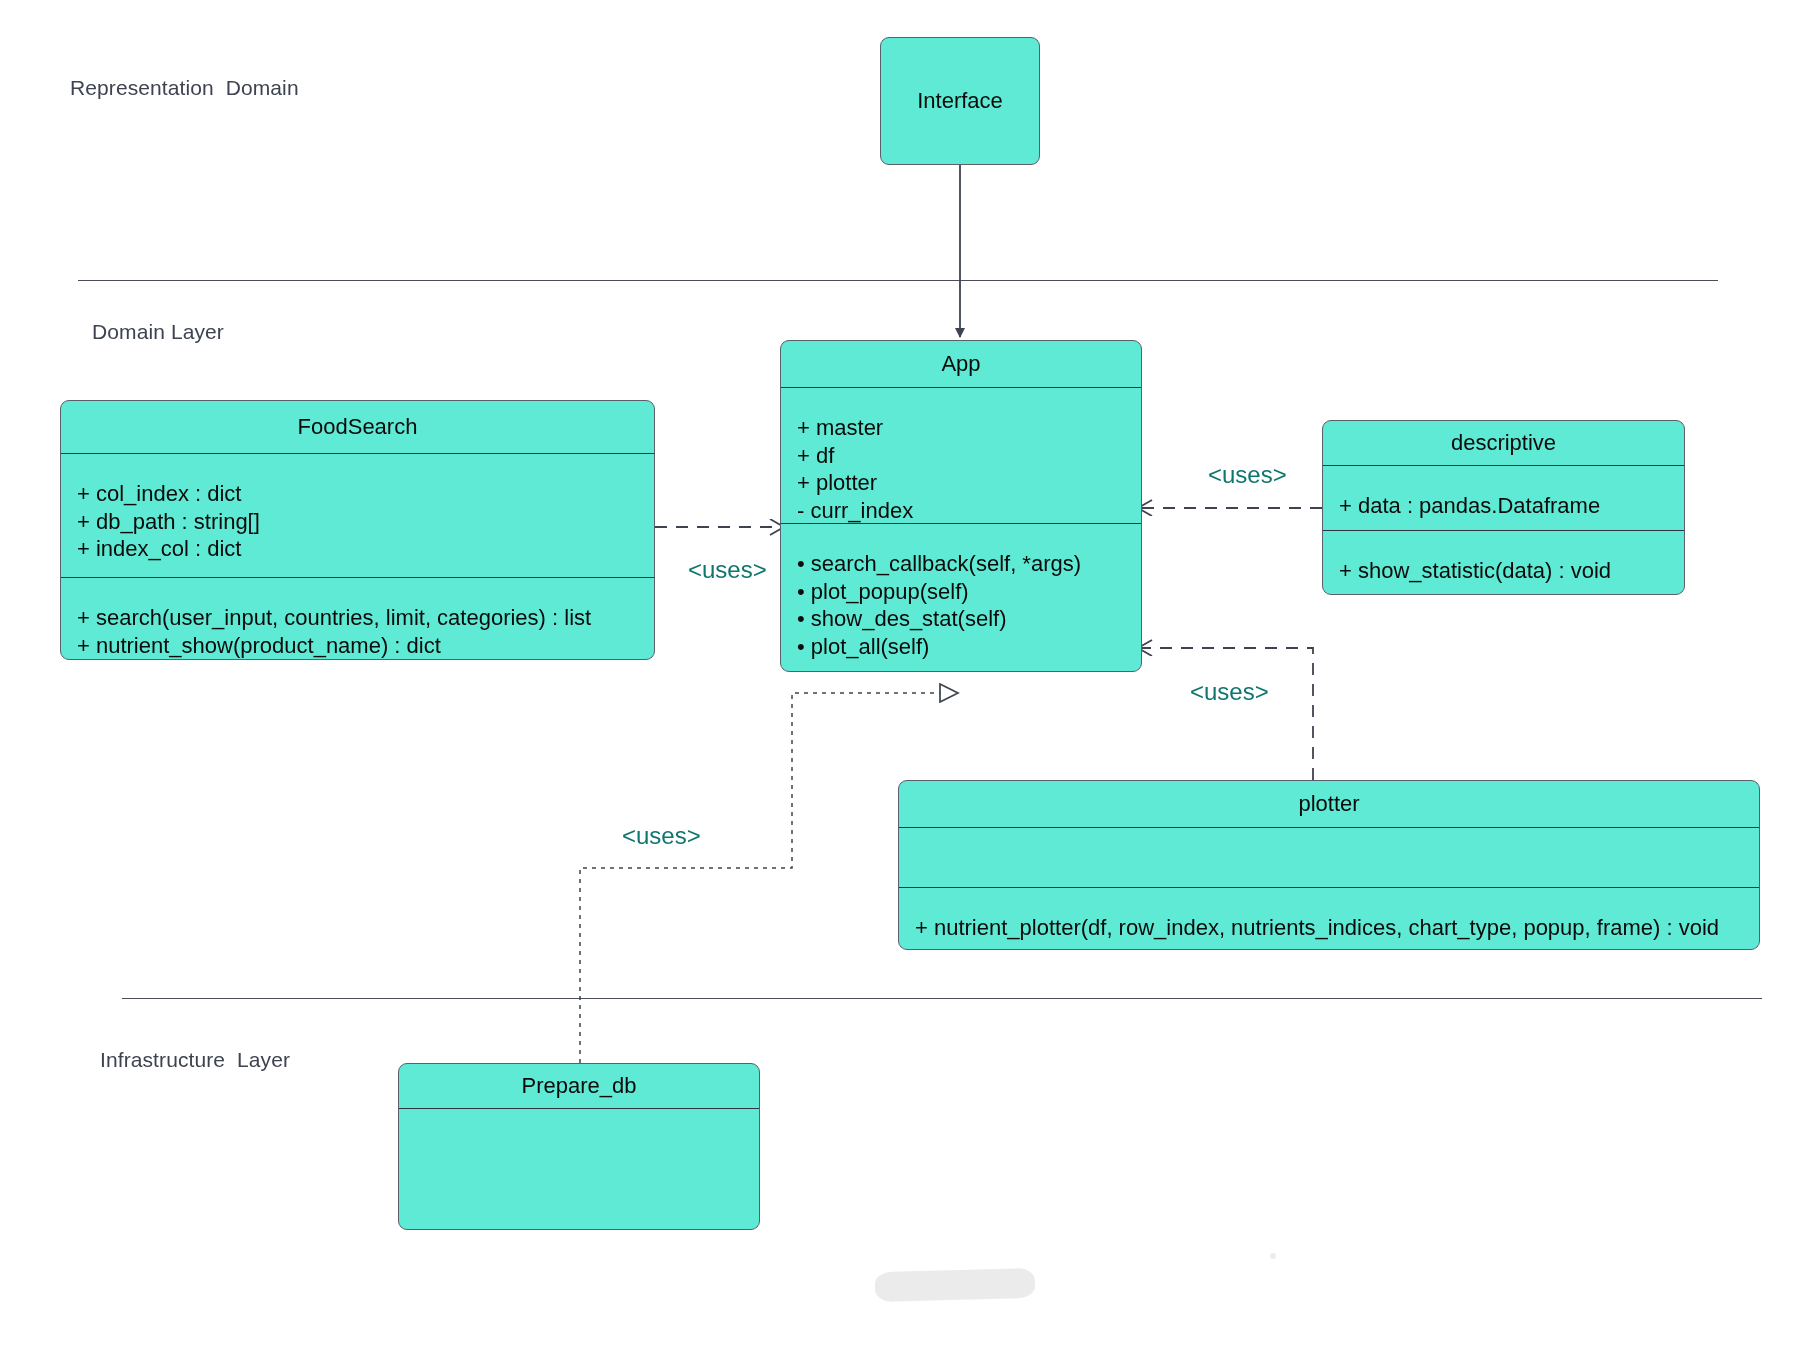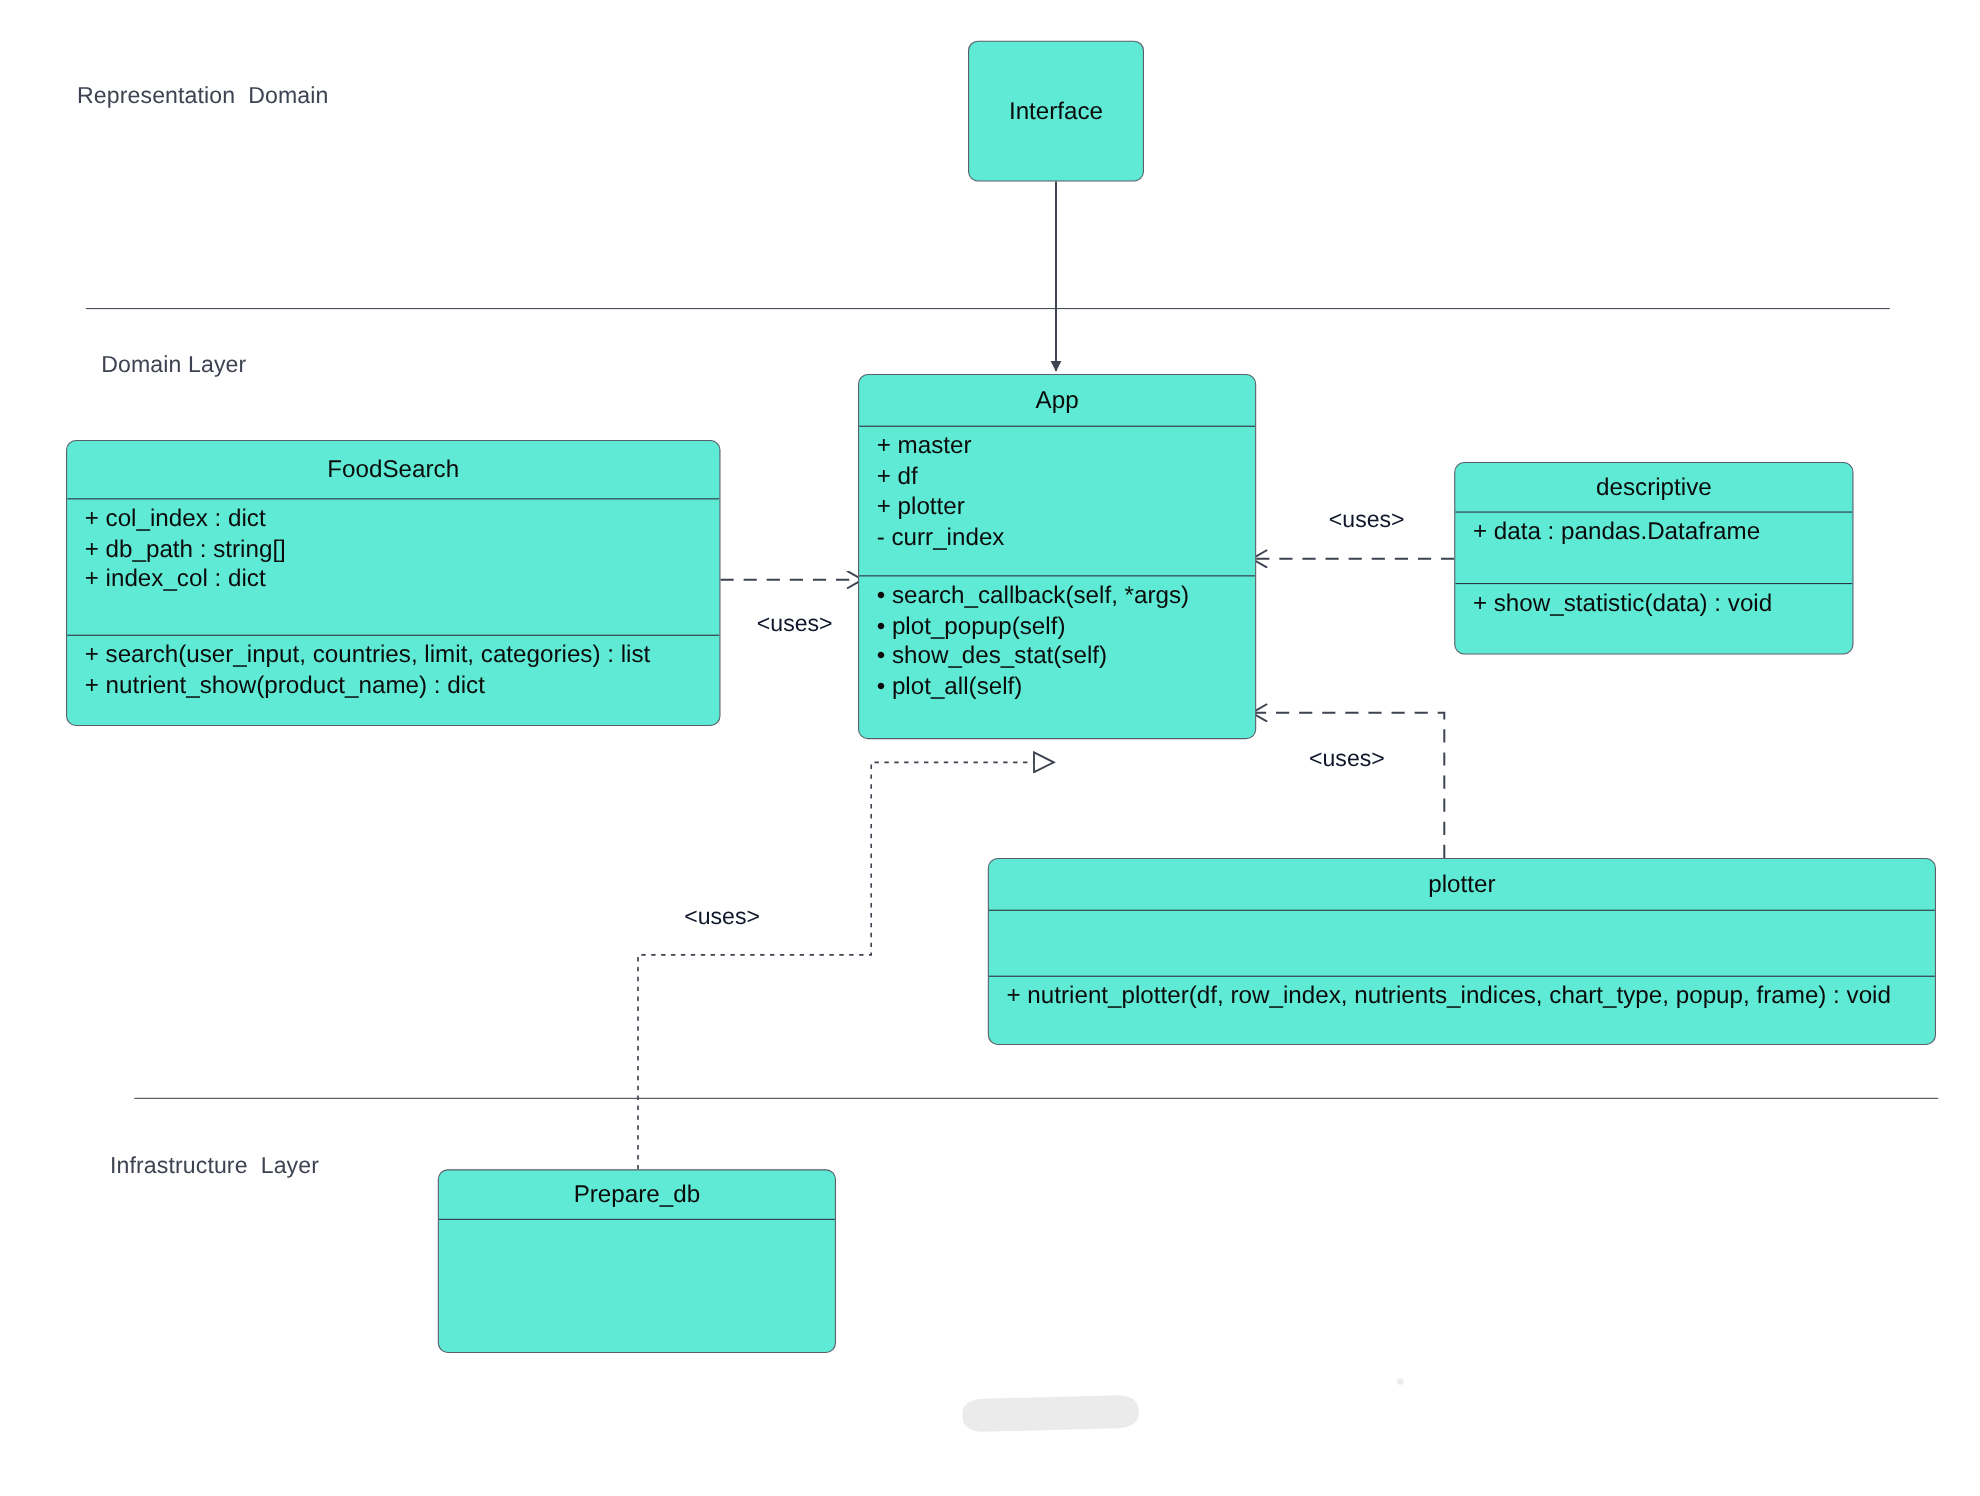--- a/index.html
+++ b/index.html
@@ -48,21 +48,21 @@
     font-size: 22px;
     color: #0b0b0b;
     box-sizing: border-box;
     display: flex;
     align-items: center;
     justify-content: center;
   }
   .uml-sec {
     box-sizing: border-box;
     border-top: 1.6px solid #2f3440;
-    padding: 3px 16px 10px 16px;
+    padding: 26px 16px 10px 16px;
   }
   .uml-sec.empty {
     padding: 0;
   }
   .uml-line {
     font-size: 22px;
     color: #0b0b0b;
     line-height: 1.07em;
     padding: 2px 0;
     white-space: pre;
@@ -93,22 +93,22 @@
   #box-plotter .sec-methods { height: 64px; }
 
   #box-preparedb { left: 398px; top: 1063px; width: 362px; height: 167px; }
   #box-preparedb .uml-title { height: 44px; }
   #box-preparedb .sec-attrs { height: 58px; }
   #box-preparedb .sec-methods { height: 65px; }
 
   
   .rel-label {
     position: absolute;
-    font-size: 21px;
-    color: #0f172a;
+    font-size: 24px;
+    color: #0f766e;
     white-space: pre;
   }
 
   
   #connectors {
     position: absolute;
     left: 0; top: 0;
     width: 1800px;
     height: 1360px;
     pointer-events: none;

